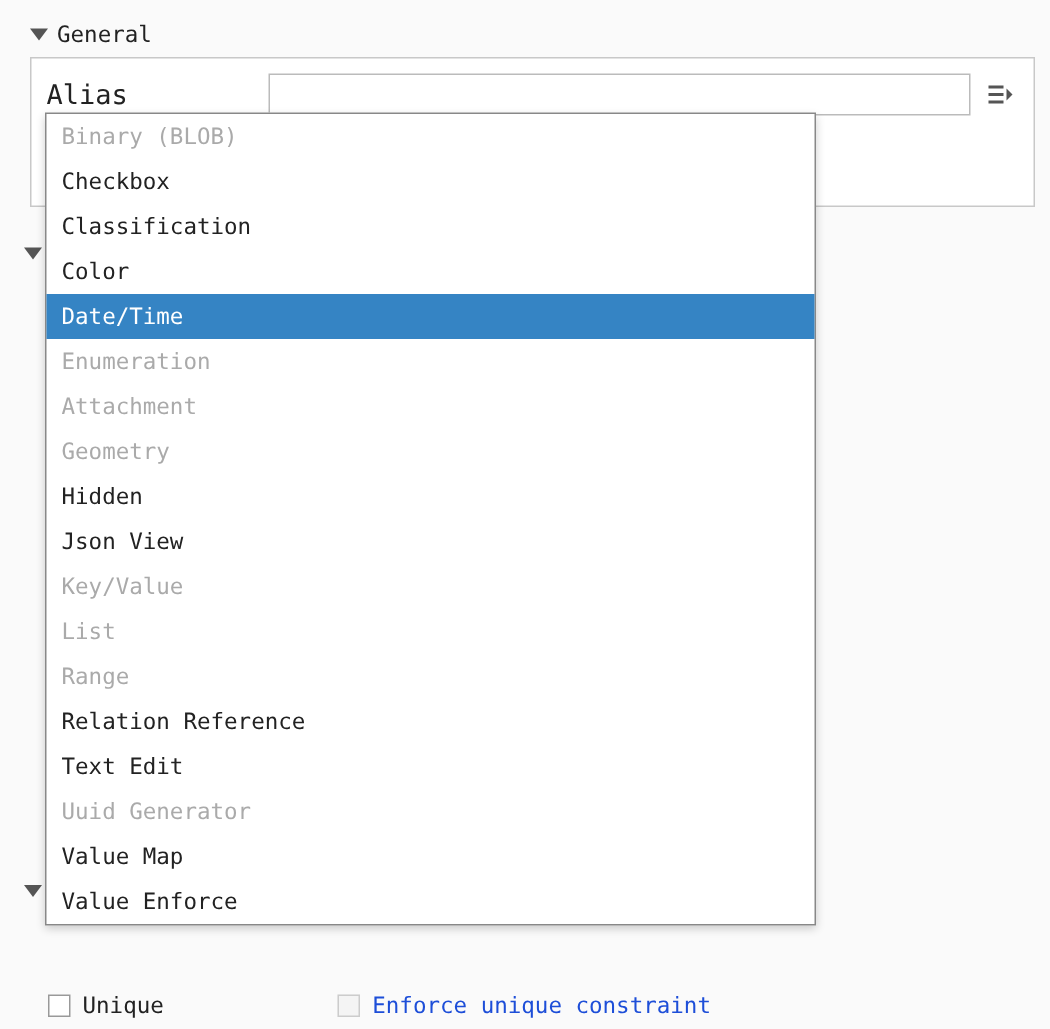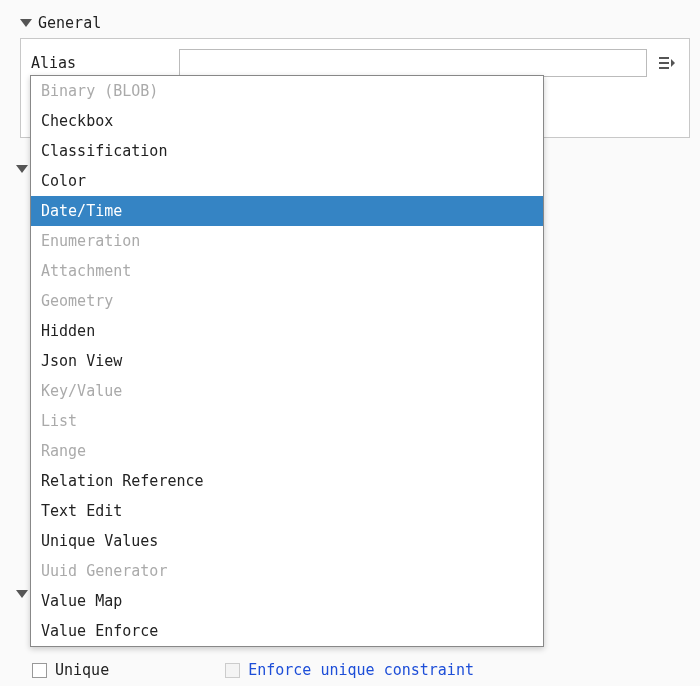--- a/index.html
+++ b/index.html
@@ -35,21 +35,21 @@
     padding: 10px 10px;
   }
   .row {
     display: flex;
     align-items: center;
     gap: 8px;
     margin-bottom: 6px;
   }
   .label {
     width: 140px;
-    font-size: 15px;
+    font-size: 18px;
   }
   .text-input {
     flex: 1;
     height: 28px;
     border: 1px solid #bbb;
     background: #fff;
     padding: 2px 6px;
     font-family: inherit;
     font-size: 15px;
   }
@@ -166,17 +166,16 @@
     <div class="dropdown-item disabled">Enumeration</div>
     <div class="dropdown-item disabled">Attachment</div>
     <div class="dropdown-item disabled">Geometry</div>
     <div class="dropdown-item">Hidden</div>
     <div class="dropdown-item">Json View</div>
     <div class="dropdown-item disabled">Key/Value</div>
     <div class="dropdown-item disabled">List</div>
     <div class="dropdown-item disabled">Range</div>
     <div class="dropdown-item">Relation Reference</div>
     <div class="dropdown-item">Text Edit</div>
-    <div class="dropdown-item">Unique Values</div>
     <div class="dropdown-item disabled">Uuid Generator</div>
     <div class="dropdown-item">Value Map</div>
     <div class="dropdown-item">Value Enforce</div>
   </div>
 
 </body></html>

